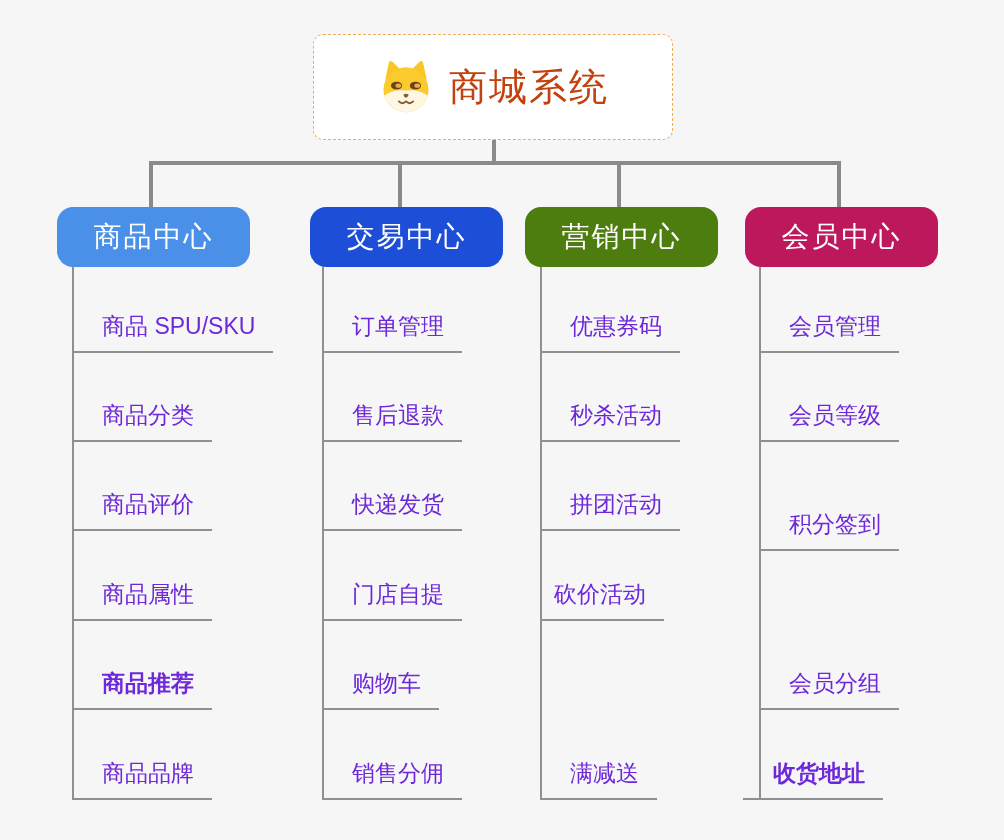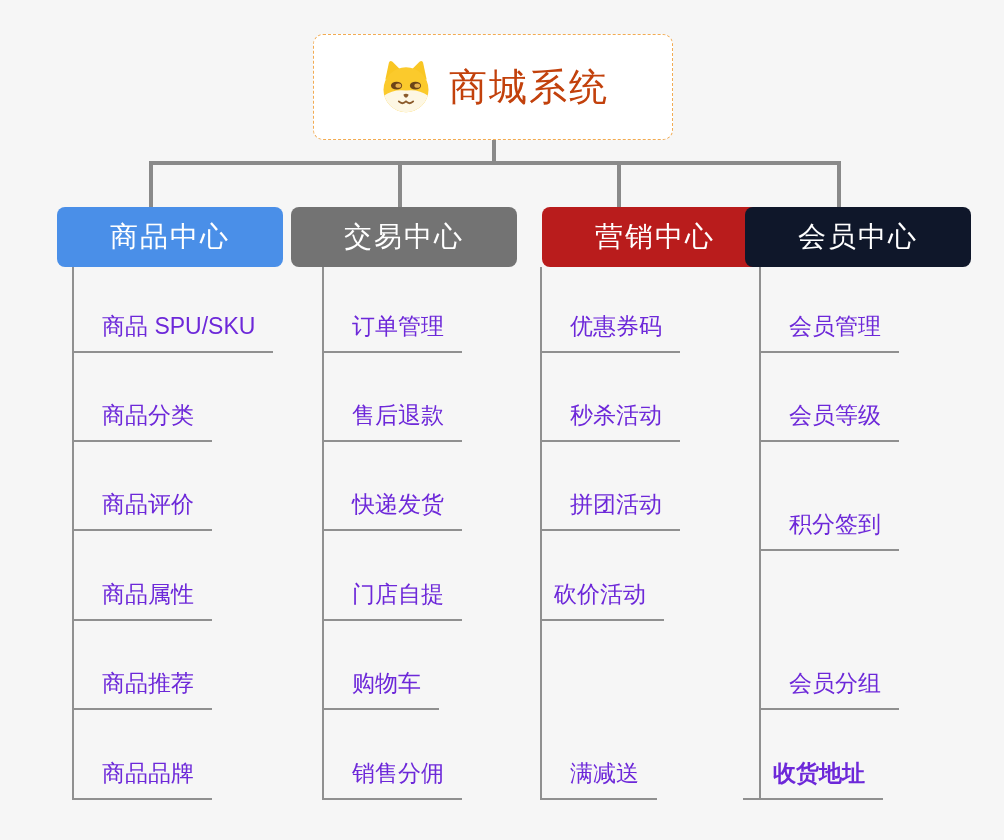--- a/index.html
+++ b/index.html
@@ -42,22 +42,22 @@
   }
   .spine{
     position:absolute;
     width:2px;
     background:#909090;
   }
   
   .branch-box{
     position:absolute;
     top:207px;
-    width:226px; height:60px;
-    border-radius:8px;
+    width:193px; height:60px;
+    border-radius:16px;
     display:flex;
     align-items:center;
     justify-content:center;
     color:#ffffff;
     font-size:28px;
     letter-spacing:2px;
     white-space:nowrap;
   }
   
   .child-topic{
@@ -114,34 +114,34 @@
   <div class="conn" style="left:492px;top:140px;width:4px;height:25px;"></div>
 
   <div class="conn" style="left:149px;top:161px;width:692px;height:4px;"></div>
 
   <div class="conn" style="left:149px;top:163px;width:4px;height:44px;"></div>
   <div class="conn" style="left:398px;top:163px;width:4px;height:44px;"></div>
   <div class="conn" style="left:617px;top:163px;width:4px;height:44px;"></div>
   <div class="conn" style="left:837px;top:163px;width:4px;height:44px;"></div>
 
   <div class="branch-box" style="left: 57px; background-color: rgb(74, 143, 232);">商品中心</div>
-  <div class="branch-box" style="left: 291px; background-color: #737373;">交易中心</div>
-  <div class="branch-box" style="left: 542px; background-color: #b91c1c;">营销中心</div>
-  <div class="branch-box" style="left: 745px; background-color: #0f172a;">会员中心</div>
+  <div class="branch-box" style="left: 310px; background-color: #1d4ed8;">交易中心</div>
+  <div class="branch-box" style="left: 525px; background-color: #4d7c0f;">营销中心</div>
+  <div class="branch-box" style="left: 745px; background-color: #be185d;">会员中心</div>
 
   <div class="spine" style="left:72px;top:267px;height:533px;"></div>
   <div class="spine" style="left:322px;top:267px;height:533px;"></div>
   <div class="spine" style="left:540px;top:267px;height:533px;"></div>
   <div class="spine" style="left:759px;top:267px;height:533px;"></div>
 
   <div class="child-topic" style="left:72px;top:308px;">商品 SPU/SKU</div>
   <div class="child-topic" style="left:72px;top:397px;">商品分类</div>
   <div class="child-topic" style="left:72px;top:486px;">商品评价</div>
   <div class="child-topic" style="left:72px;top:576px;">商品属性</div>
-  <div class="child-topic" style="left:72px;top:665px;">商品推荐</div>
+  <div class="child-topic" style="left:72px;top:665px;font-weight:bold;">商品推荐</div>
   <div class="child-topic" style="left:72px;top:755px;">商品品牌</div>
 
   <div class="child-topic" style="left:322px;top:308px;">订单管理</div>
   <div class="child-topic" style="left:322px;top:397px;">售后退款</div>
   <div class="child-topic" style="left:322px;top:486px;">快递发货</div>
   <div class="child-topic" style="left:322px;top:576px;">门店自提</div>
   <div class="child-topic" style="left:322px;top:665px;">购物车</div>
   <div class="child-topic" style="left:322px;top:755px;">销售分佣</div>
 
   <div class="child-topic" style="left:540px;top:308px;">优惠券码</div>

